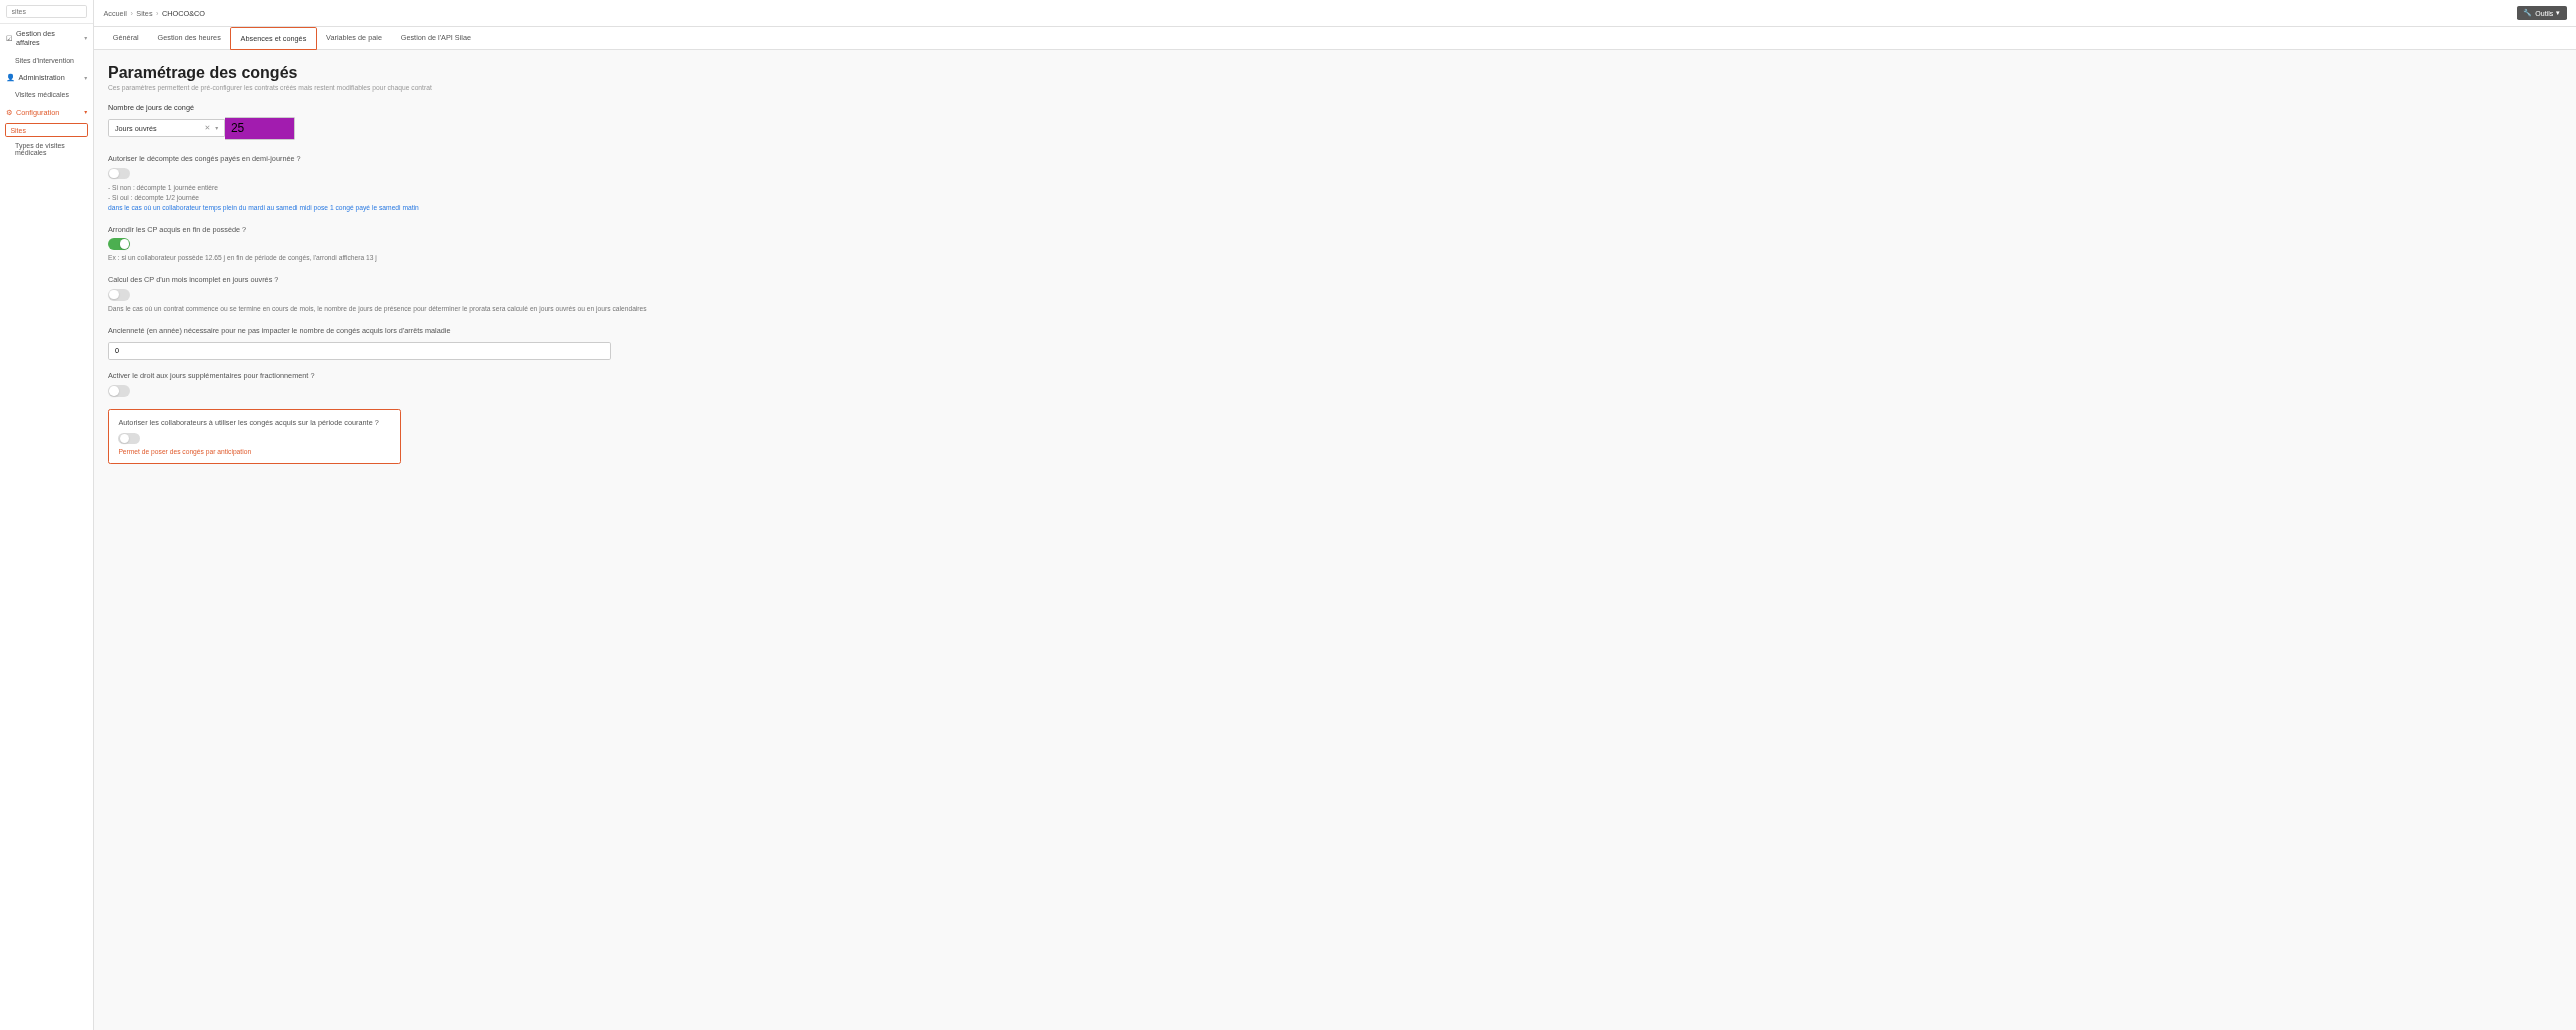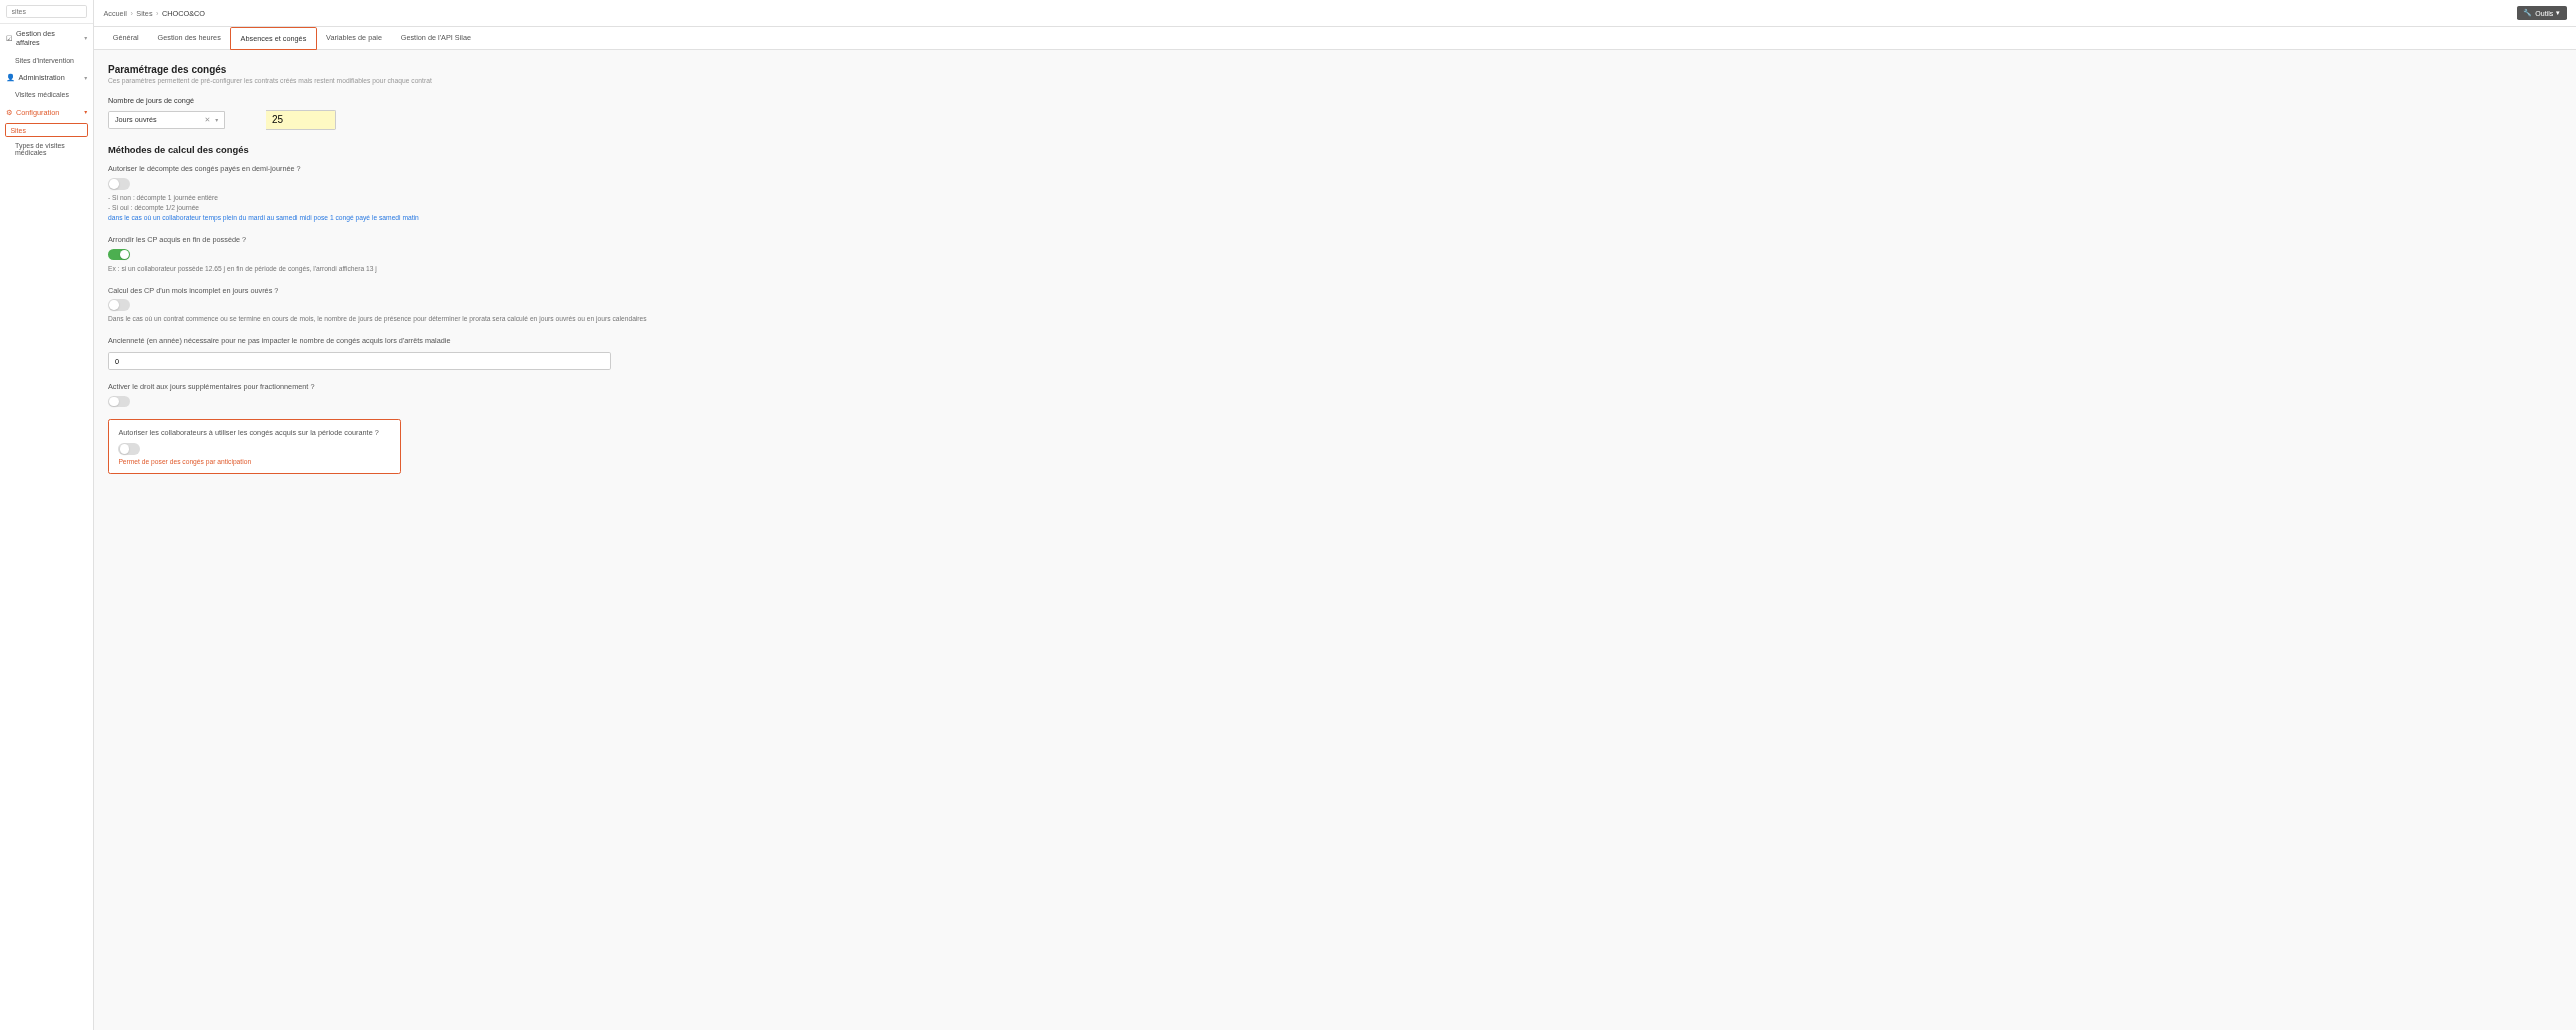--- a/index.html
+++ b/index.html
@@ -123,21 +123,21 @@
 
     
     .content {
       flex: 1;
       overflow-y: auto;
       padding: 14px 14px;
       background: #f9f9f9;
     }
 
     .section-title {
-      font-size: 10px;
+      font-size: 16px;
       font-weight: 600;
       color: #222;
       margin-bottom: 2.3px;
     }
     .section-subtitle {
       font-size: 6.7px;
       color: #999;
       margin-bottom: 11.7px;
     }
 
@@ -173,25 +173,24 @@
       cursor: pointer;
       font-size: 7px;
     }
     .select-field .arr { color: #999; font-size: 5.9px; }
 
     .number-input {
       border: 0.6px solid #ccc;
       border-left: none;
       border-radius: 0 1.8px 1.8px 0;
       padding: 3.5px 5.9px;
-      font-size: 10px;
+      font-size: 12px;
       width: 70px;
       outline: none;
-      background: #fef9c3;
-      margin-left: 41px;
+      background: #a21caf;
     }
 
     .subsection-title {
       font-size: 9.4px;
       font-weight: 600;
       color: #222;
       margin-bottom: 9.4px;
       margin-top: 4.7px;
     }
 
@@ -367,21 +366,20 @@
       <div class="field-row">
         <div class="select-field">
           <span>Jours ouvrés</span>
           <span class="x-btn">✕</span>
           <span class="arr">▾</span>
         </div>
         <input type="text" class="number-input" value="25" style="">
       </div>
     </div>
 
-    <div class="subsection-title">Méthodes de calcul des congés</div>
 
     <div class="form-group">
       <div class="label">Autoriser le décompte des congés payés en demi-journée ?</div>
       <div class="toggle-wrapper">
         <label class="toggle off">
 
           <div class="toggle-track"></div>
           <div class="toggle-thumb"></div>
         </label>
       </div>

